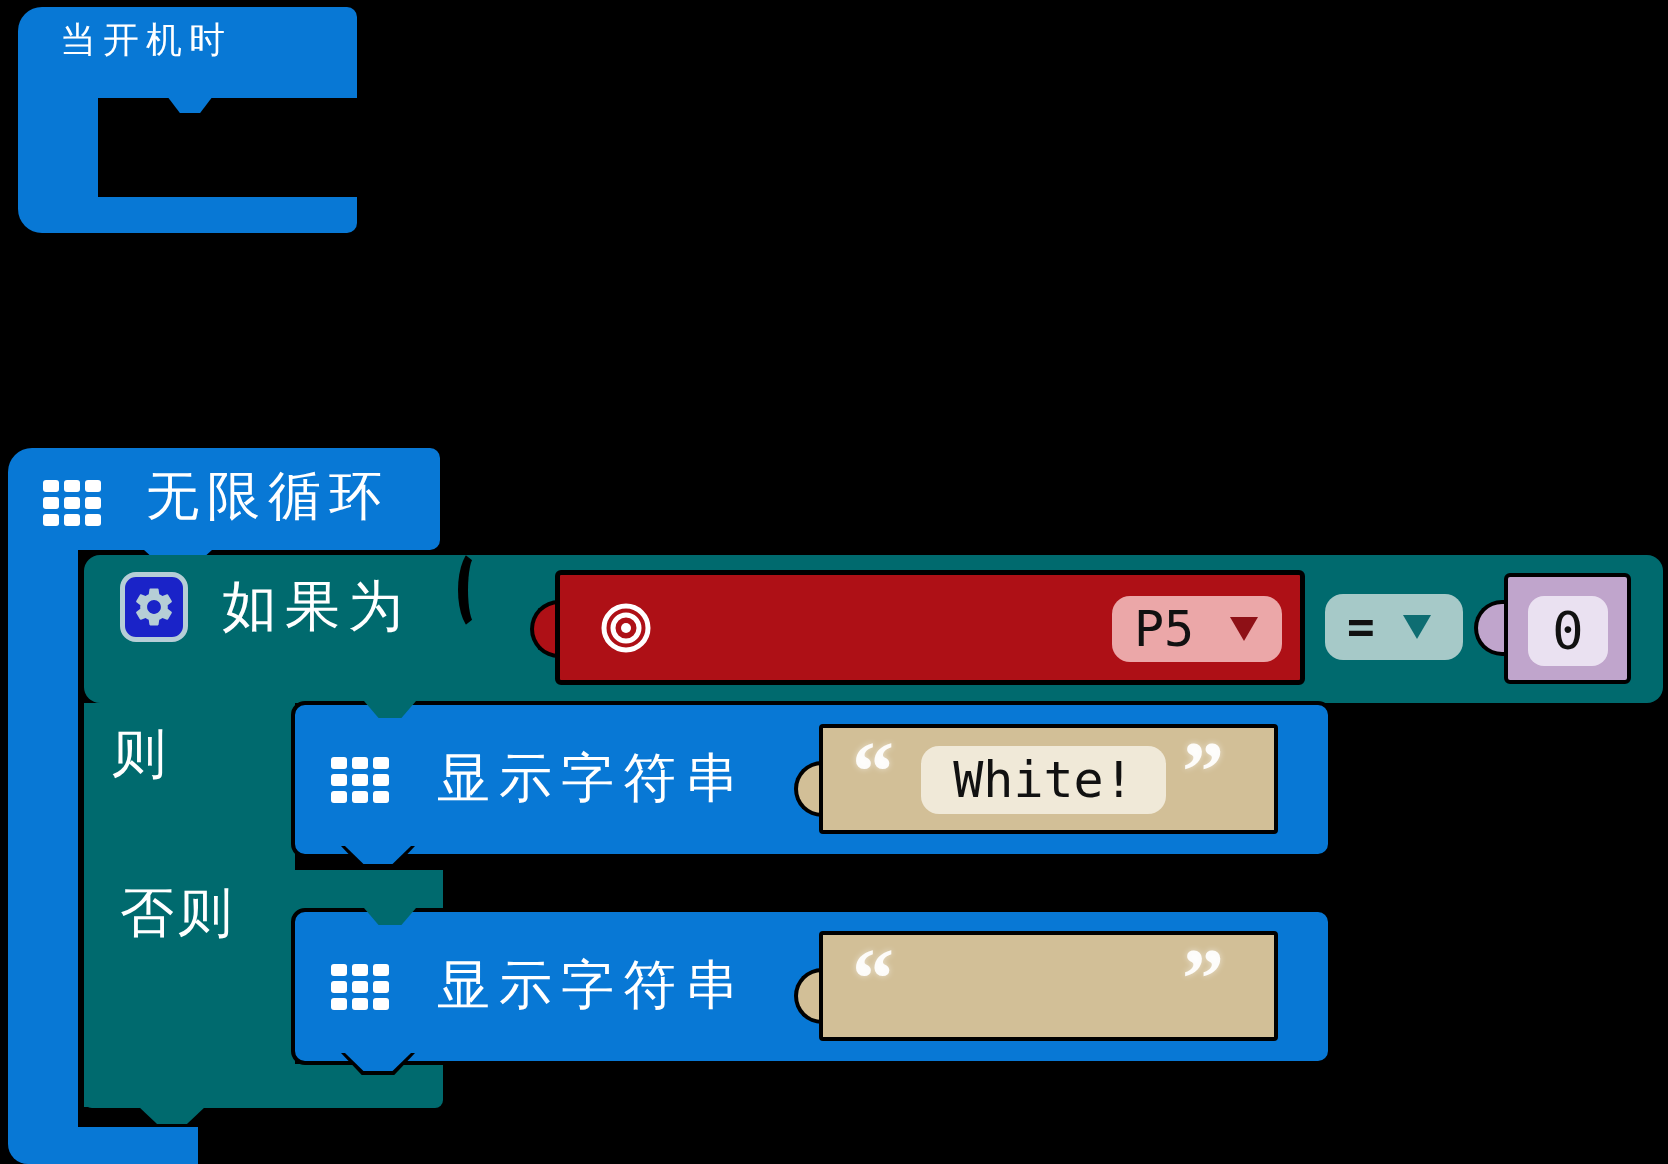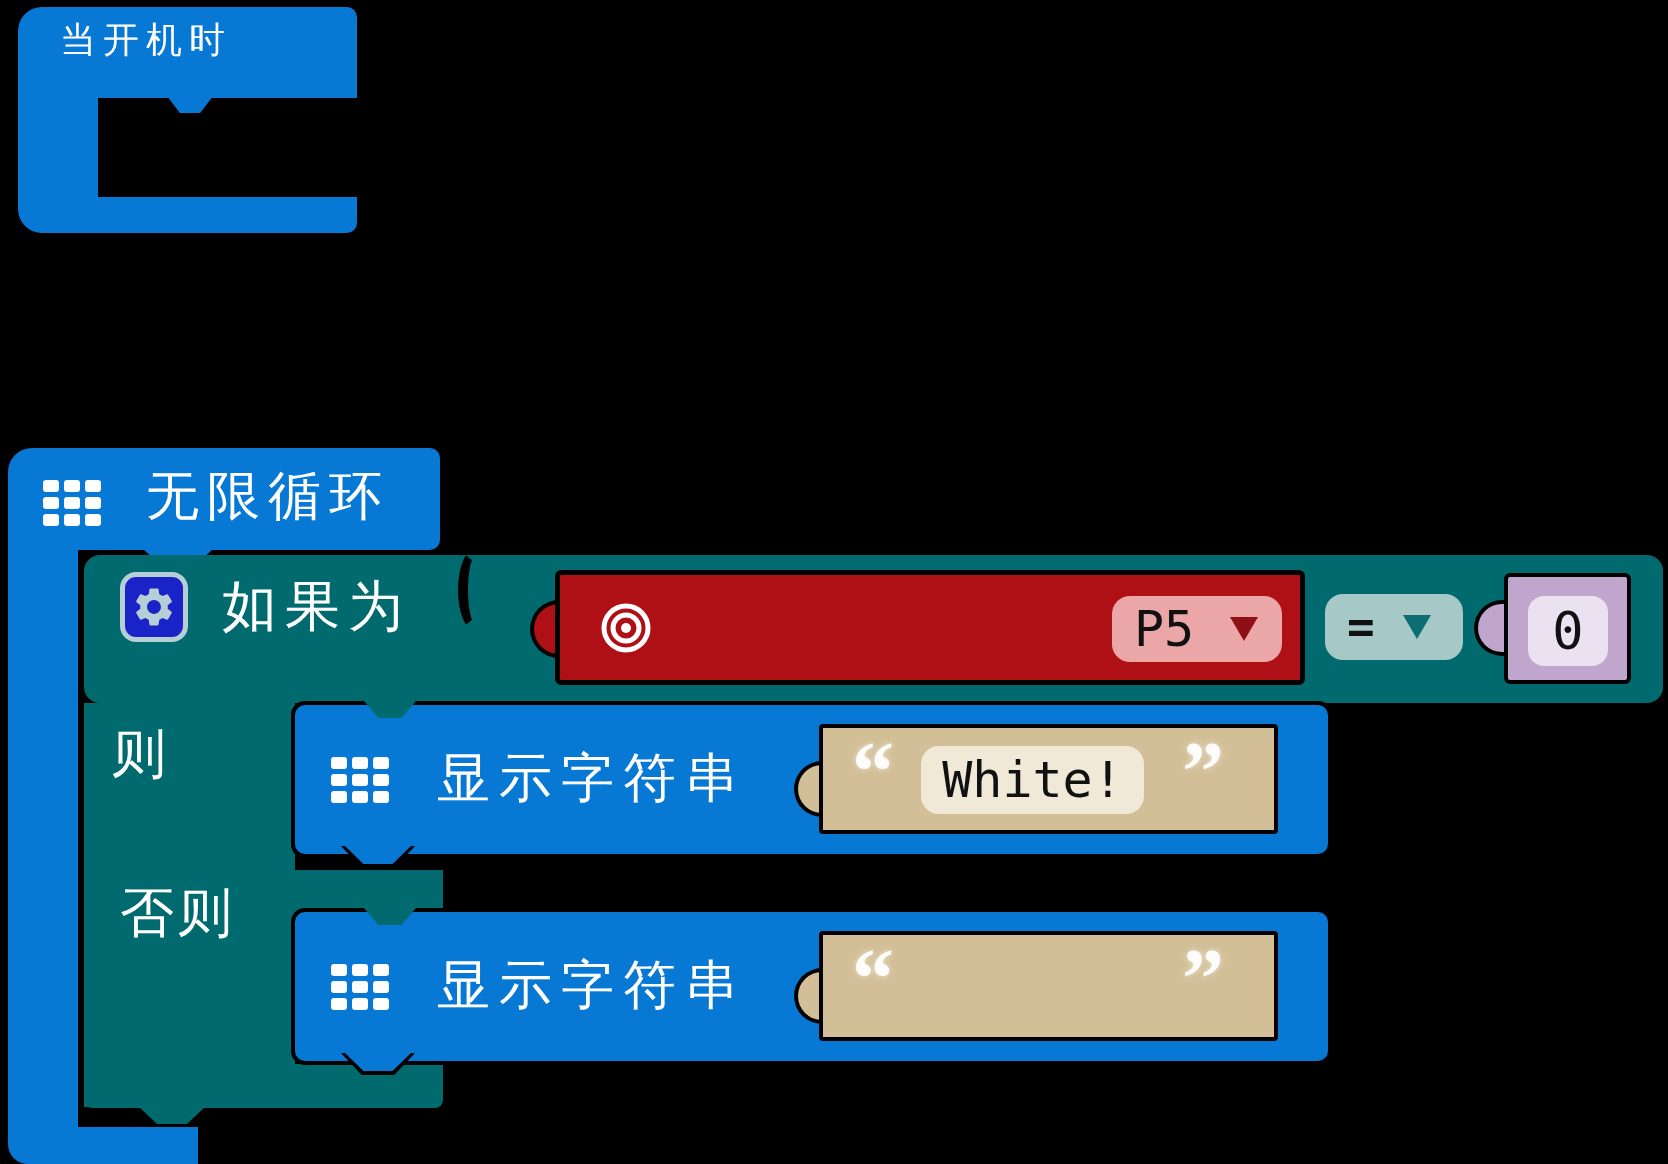--- a/index.html
+++ b/index.html
@@ -133,21 +133,21 @@
         <span></span>
         <span></span>
         <span></span>
         <span></span>
     </div>
     <div class="abs cjk" style="left:142px;top:44px;font-size:53px;letter-spacing:9px;">显示字符串</div>
     <div class="abs" style="left:495px;top:19px;width:492px;height:114px;">
       <div class="abs ear" style="left:4px;top:37px;width:32px;height:56px;background:#d2bf97;"></div>
       <div class="abs outlined str-body" style="left:29px;top:0;"></div>
       <div class="abs quote" style="left:62px;top:6px;">“</div>
-      <div class="abs str-field" style="left:131px;top:22px;width:223px;height:68px;">
+      <div class="abs str-field" style="left:131px;top:22px;width:245px;height:68px;">
         <span class="mono" style="font-size:50px;">White!</span>
       </div>
       <div class="abs quote" style="left:392px;top:6px;">”</div>
     </div>
   </div>
 
   <div class="abs ss-row" style="left:291px;top:908px;">
     <div class="abs teal wedge" style="left:69px;top:-4px;width:52px;height:17px;"></div>
     <div class="abs wedge" style="left:46px;top:141px;width:74px;height:22px;background:#000;"></div>
     <div class="abs blue wedge" style="left:50px;top:141px;width:66px;height:18px;"></div>

